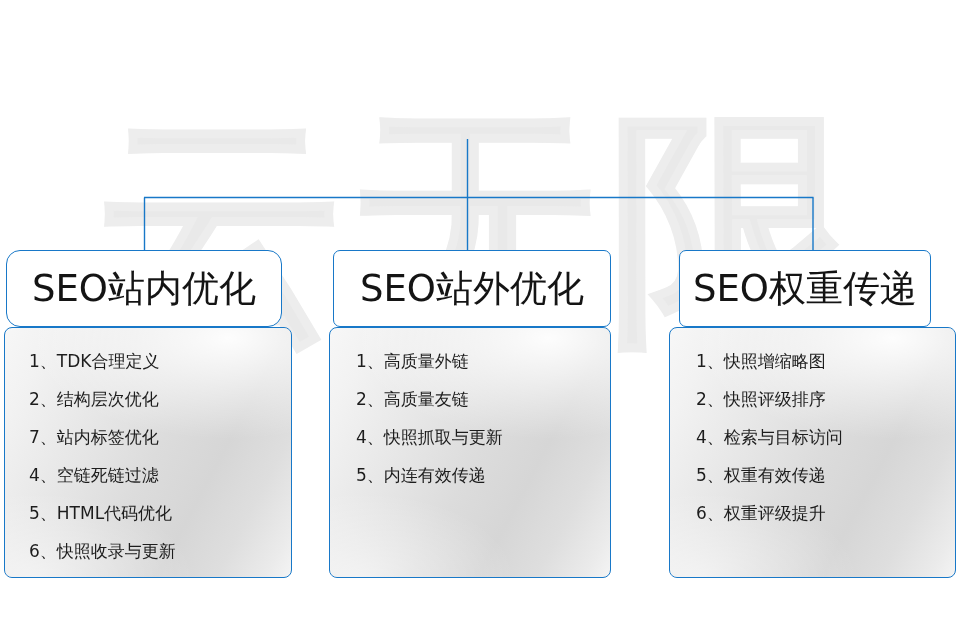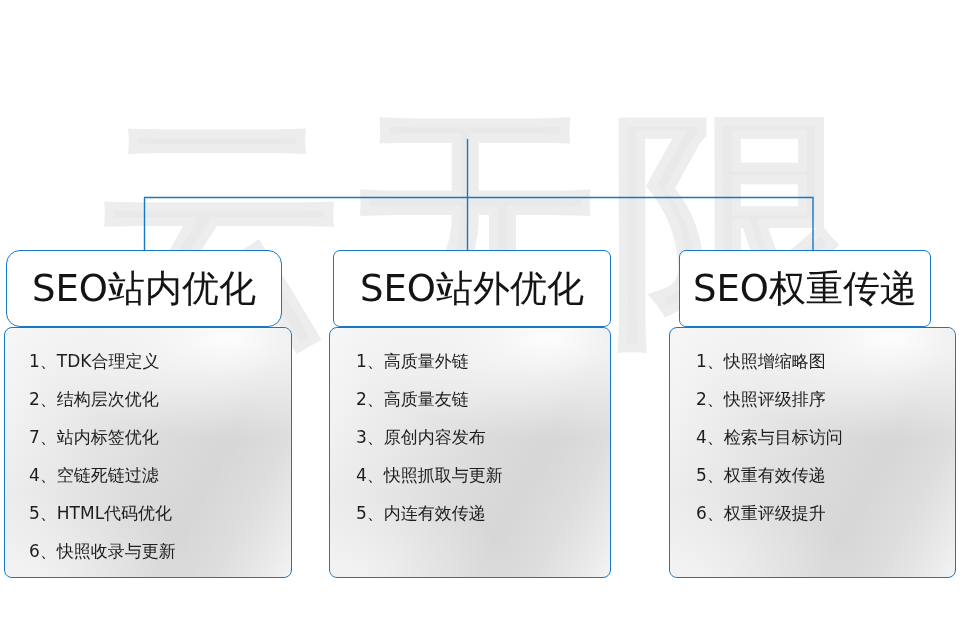--- a/index.html
+++ b/index.html
@@ -193,21 +193,20 @@
   </div>
 
   <div class="node-box col-head" id="col2-head">
     <span class="node-title">SEO站外优化</span>
   </div>
   <div class="col-body" id="col2-body">
     <div class="sheen"></div>
     <ul class="item-list">
       <li>1、高质量外链</li>
       <li>2、高质量友链</li>
-      <li>3、原创内容发布</li>
       <li>4、快照抓取与更新</li>
       <li>5、内连有效传递</li>
     </ul>
   </div>
 
   <div class="node-box col-head" id="col3-head">
     <span class="node-title">SEO权重传递</span>
   </div>
   <div class="col-body" id="col3-body">
     <div class="sheen"></div>

